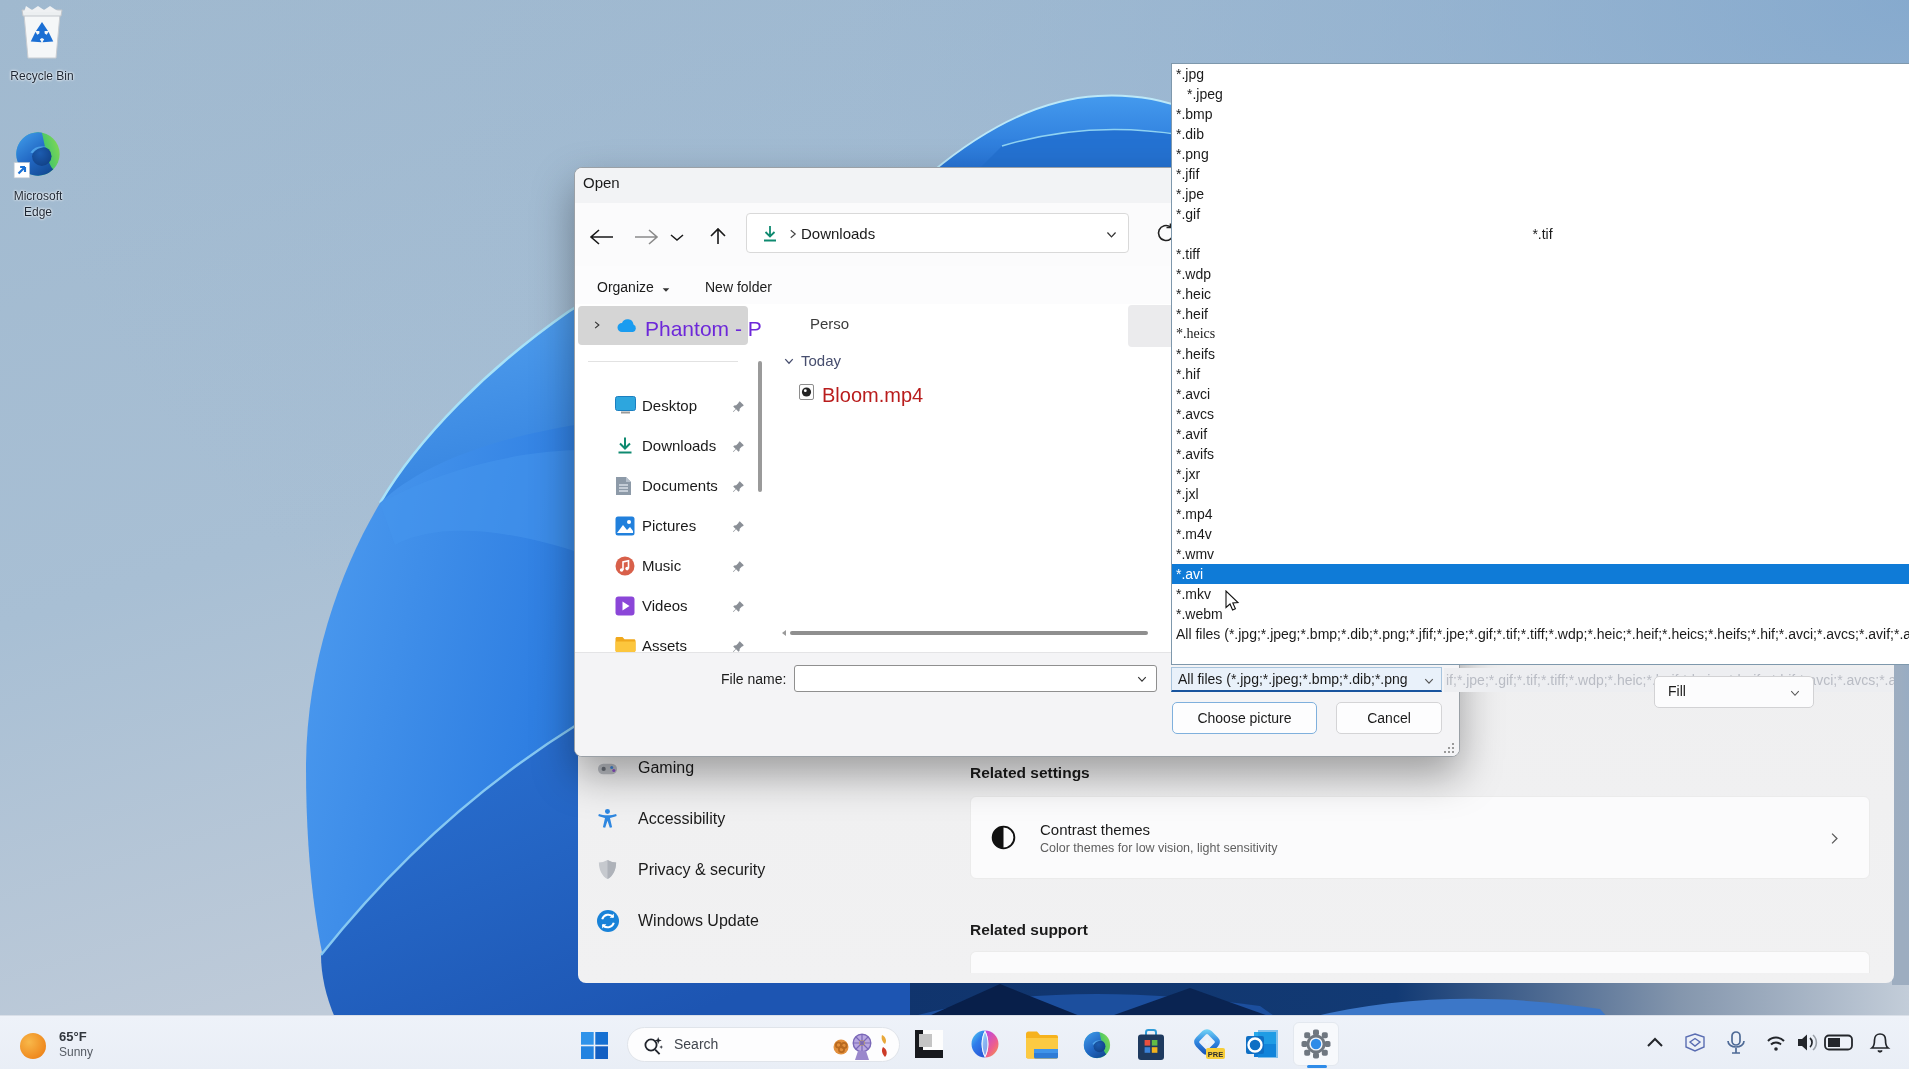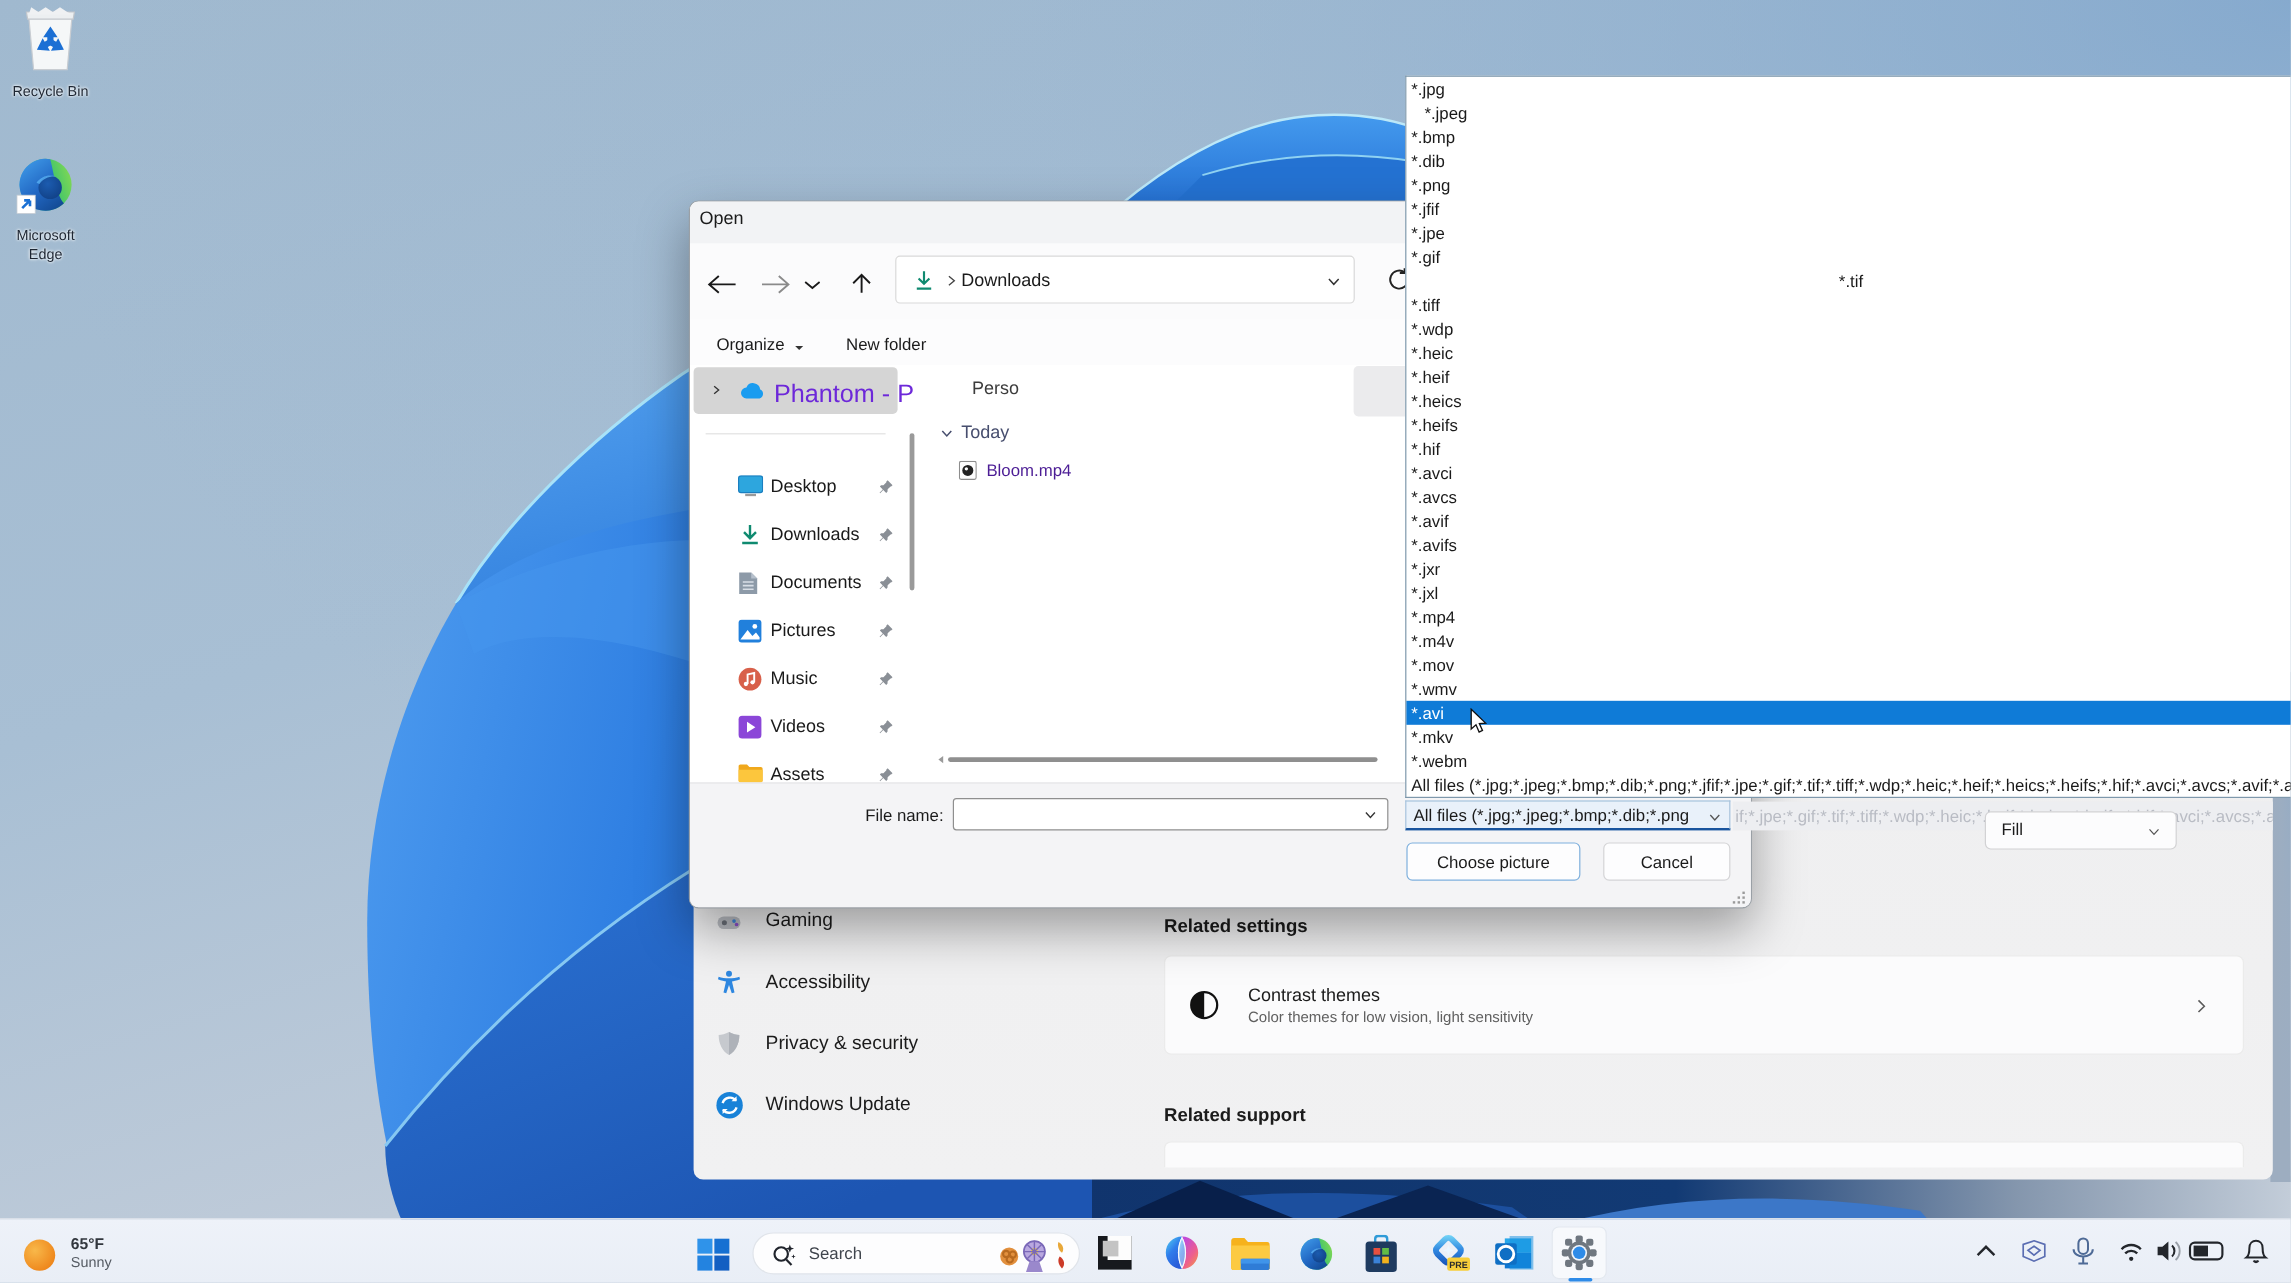--- a/index.html
+++ b/index.html
@@ -304,21 +304,21 @@
     <span style="position:absolute;left:235px;top:11px;font-size:15px;color:#3c3c3c">Perso</span>
     <svg width="12" height="12" viewBox="0 0 16 16" style="position:absolute;left:208px;top:51px">
         <path d="M 3 5.5 L 8 11 L 13 5.5" stroke="#474e6e" stroke-width="1.7" fill="none"></path>
       </svg>
     <span style="position:absolute;left:226px;top:48px;font-size:15px;color:#474e6e">Today</span>
     <svg width="15" height="16" viewBox="0 0 15 16" style="position:absolute;left:224px;top:80px">
       <rect x="0.5" y="0.5" width="14" height="15" rx="1.5" fill="#fdfdfd" stroke="#8d8d8d"></rect>
       <circle cx="7.5" cy="8" r="4.6" fill="#222"></circle>
         <circle cx="6.3" cy="6.7" r="1.4" fill="#fff"></circle>
     </svg>
-    <span style="position:absolute;left:247px;top:80px;font-size:14px;color:#4c1d95">Bloom.mp4</span>
+    <span style="position:absolute;left:247px;top:80px;font-size:20px;color:#b91c1c">Bloom.mp4</span>
     <div style="position:absolute;left:553px;top:1px;width:44px;height:42px;background:#ebebed;border-radius:4px 0 0 4px"></div>
 
     <div style="position:absolute;left:215px;top:327px;width:358px;height:4px;background:#8f8f8f;border-radius:2px"></div>
     <svg width="8" height="8" viewBox="0 0 8 8" style="position:absolute;left:205px;top:325px">
         <path d="M 6 1 L 2 4 L 6 7 Z" fill="#9a9a9a"></path>
       </svg>
   </div>
 
   <div style="position:absolute;left:0;bottom:0;width:100%;height:104px;background:#f4f4f6;border-top:1px solid #e4e4e6">
     <span style="position:absolute;left:146px;top:18px;font-size:14px;color:#1b1b1b">File name:</span>
@@ -362,32 +362,31 @@
     <div style="height:20px;line-height:20px;padding-left:4px;white-space:nowrap;overflow:hidden;">*.dib</div>
     <div style="height:20px;line-height:20px;padding-left:4px;white-space:nowrap;overflow:hidden;">*.png</div>
     <div style="height:20px;line-height:20px;padding-left:4px;white-space:nowrap;overflow:hidden;">*.jfif</div>
     <div style="height:20px;line-height:20px;padding-left:4px;white-space:nowrap;overflow:hidden;">*.jpe</div>
     <div style="height:20px;line-height:20px;padding-left:4px;white-space:nowrap;overflow:hidden;">*.gif</div>
     <div style="height:20px;line-height:20px;padding-left:4px;white-space:nowrap;overflow:hidden;text-align:center;">*.tif</div>
     <div style="height:20px;line-height:20px;padding-left:4px;white-space:nowrap;overflow:hidden;">*.tiff</div>
     <div style="height:20px;line-height:20px;padding-left:4px;white-space:nowrap;overflow:hidden;">*.wdp</div>
     <div style="height:20px;line-height:20px;padding-left:4px;white-space:nowrap;overflow:hidden;">*.heic</div>
     <div style="height:20px;line-height:20px;padding-left:4px;white-space:nowrap;overflow:hidden;">*.heif</div>
-    <div style="height:20px;line-height:20px;padding-left:4px;white-space:nowrap;overflow:hidden;">*.heics</div>
+    <div style="height:20px;line-height:20px;padding-left:4px;white-space:nowrap;overflow:hidden;font-family:Liberation Serif, serif;">*.heics</div>
     <div style="height:20px;line-height:20px;padding-left:4px;white-space:nowrap;overflow:hidden;">*.heifs</div>
     <div style="height:20px;line-height:20px;padding-left:4px;white-space:nowrap;overflow:hidden;">*.hif</div>
     <div style="height:20px;line-height:20px;padding-left:4px;white-space:nowrap;overflow:hidden;">*.avci</div>
     <div style="height:20px;line-height:20px;padding-left:4px;white-space:nowrap;overflow:hidden;">*.avcs</div>
     <div style="height:20px;line-height:20px;padding-left:4px;white-space:nowrap;overflow:hidden;">*.avif</div>
     <div style="height:20px;line-height:20px;padding-left:4px;white-space:nowrap;overflow:hidden;">*.avifs</div>
     <div style="height:20px;line-height:20px;padding-left:4px;white-space:nowrap;overflow:hidden;">*.jxr</div>
     <div style="height:20px;line-height:20px;padding-left:4px;white-space:nowrap;overflow:hidden;">*.jxl</div>
     <div style="height:20px;line-height:20px;padding-left:4px;white-space:nowrap;overflow:hidden;">*.mp4</div>
     <div style="height:20px;line-height:20px;padding-left:4px;white-space:nowrap;overflow:hidden;">*.m4v</div>
-    <div style="height:20px;line-height:20px;padding-left:4px;white-space:nowrap;overflow:hidden;">*.mov</div>
     <div style="height:20px;line-height:20px;padding-left:4px;white-space:nowrap;overflow:hidden;">*.wmv</div>
     <div style="height:20px;line-height:20px;padding-left:4px;white-space:nowrap;overflow:hidden;background:#0f7bd7;color:#fff">*.avi</div>
     <div style="height:20px;line-height:20px;padding-left:4px;white-space:nowrap;overflow:hidden;">*.mkv</div>
     <div style="height:20px;line-height:20px;padding-left:4px;white-space:nowrap;overflow:hidden;">*.webm</div>
     <div style="height:20px;line-height:20px;padding-left:4px;white-space:nowrap;overflow:hidden;">All files (*.jpg;*.jpeg;*.bmp;*.dib;*.png;*.jfif;*.jpe;*.gif;*.tif;*.tiff;*.wdp;*.heic;*.heif;*.heics;*.heifs;*.hif;*.avci;*.avcs;*.avif;*.avifs;*.jxr;*.jxl</div>
   </div>
 
 <svg class="abs" width="22" height="24" viewBox="0 0 22 24" style="left:1222px;top:590px;z-index:10">
   <path d="M 4 1 L 4 17.5 L 8 14 L 10.6 20 L 13.4 18.7 L 10.8 13 L 16 12.6 Z" fill="#fff" stroke="#111" stroke-width="1.1"></path>
 </svg>

